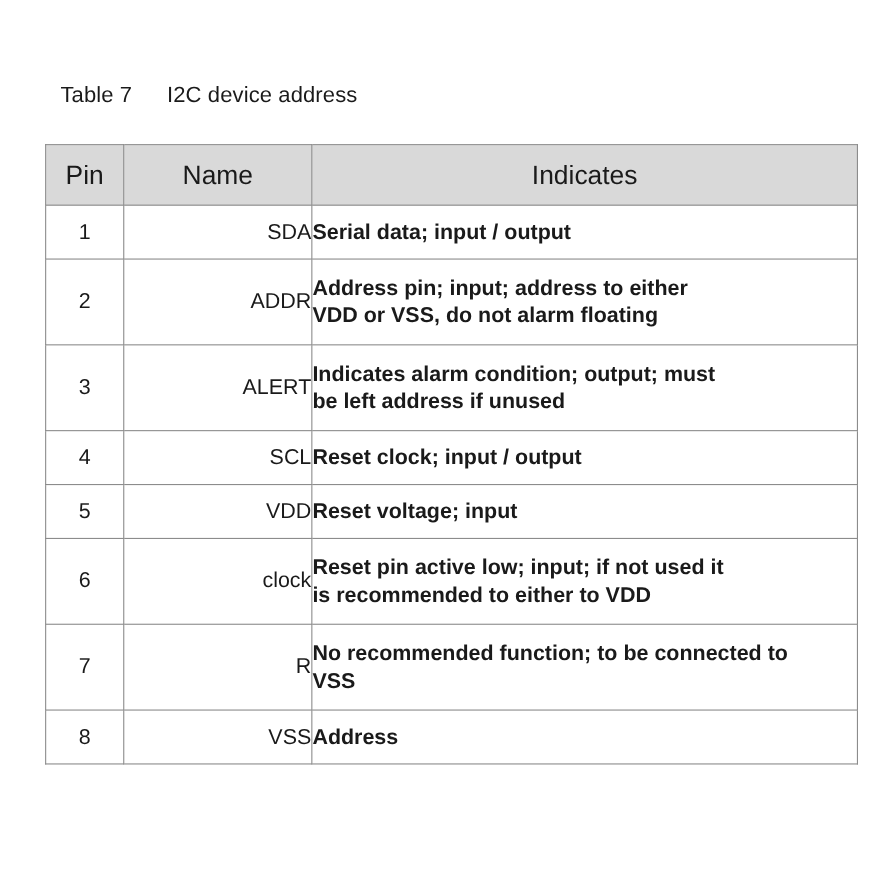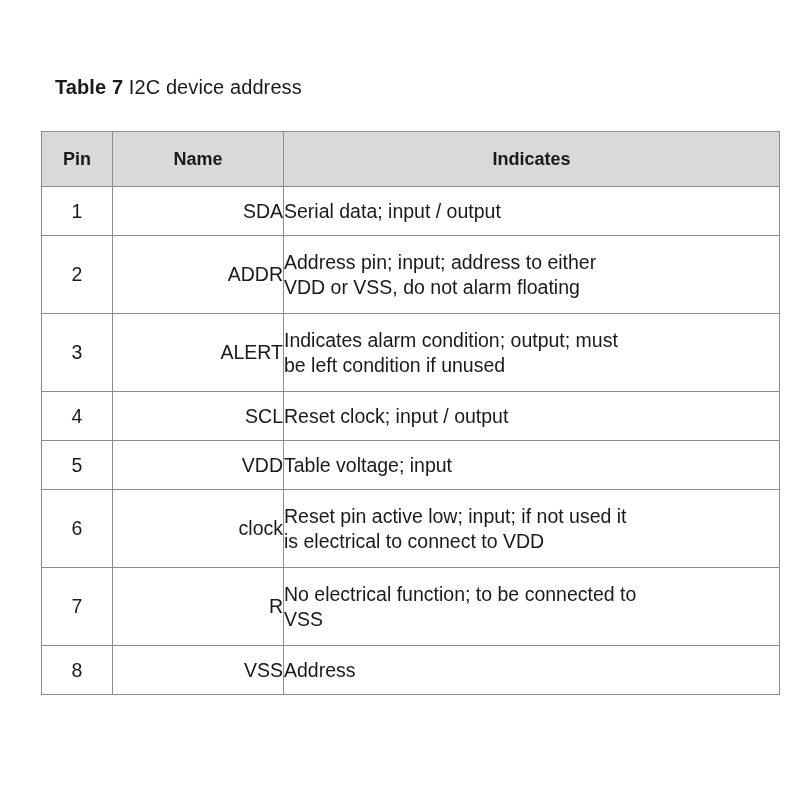--- a/index.html
+++ b/index.html
@@ -29,24 +29,25 @@
     position: absolute;
     left: 55px;
     top: 74px;
     font-size: 20px;
     line-height: 26px;
     white-space: nowrap;
     letter-spacing: 0.1px;
     color: #1a1a1a;
   }
   .caption-label {
-    font-weight: bold;
+    font-weight: normal;
   }
   .caption-text {
     font-weight: normal;
+    margin-left: 26px;
   }
 
   
   .table-wrap {
     position: absolute;
     left: 41px;
     top: 131px;
     width: 738px;
   }
   table.pin-table {
@@ -66,38 +67,39 @@
     line-height: 25px;
     color: #1a1a1a;
     vertical-align: middle;
     padding: 0;
   }
 
   
   table.pin-table thead th {
     background: #d9d9d9;
     text-align: center;
-    font-weight: bold;
-    font-size: 18px;
+    font-weight: normal;
+    font-size: 24px;
     height: 54px;
     padding: 0 10px;
   }
 
   
   td.cell-pin {
     text-align: center;
     padding: 4px 2px;
   }
   td.cell-name {
     text-align: right;
     padding: 4px 4px;
   }
   td.cell-comment {
     text-align: left;
     padding: 4px 6px 4px 7px;
+    font-weight: bold;
   }
   td.cell-comment .comment-line {
     display: block;
     white-space: nowrap;
   }
 
   
   tr.r-h1 td { height: 48px; }
   tr.r-h2 td { height: 77px; }
 </style>
@@ -138,50 +140,50 @@
             <td class="cell-comment">
               <span class="comment-line">Address pin; input; address to either</span>
               <span class="comment-line">VDD or VSS, do not alarm floating</span>
             </td>
           </tr>
           <tr class="r-h2">
             <td class="cell-pin">3</td>
             <td class="cell-name">ALERT</td>
             <td class="cell-comment">
               <span class="comment-line">Indicates alarm condition; output; must</span>
-              <span class="comment-line">be left condition if unused</span>
+              <span class="comment-line">be left address if unused</span>
             </td>
           </tr>
           <tr class="r-h1">
             <td class="cell-pin">4</td>
             <td class="cell-name">SCL</td>
             <td class="cell-comment">
               <span class="comment-line">Reset clock; input / output</span>
             </td>
           </tr>
           <tr class="r-h1">
             <td class="cell-pin">5</td>
             <td class="cell-name">VDD</td>
             <td class="cell-comment">
-              <span class="comment-line">Table voltage; input</span>
+              <span class="comment-line">Reset voltage; input</span>
             </td>
           </tr>
           <tr class="r-h2">
             <td class="cell-pin">6</td>
             <td class="cell-name">clock</td>
             <td class="cell-comment">
               <span class="comment-line">Reset pin active low; input; if not used it</span>
-              <span class="comment-line">is electrical to connect to VDD</span>
+              <span class="comment-line">is recommended to either to VDD</span>
             </td>
           </tr>
           <tr class="r-h2">
             <td class="cell-pin">7</td>
             <td class="cell-name">R</td>
             <td class="cell-comment">
-              <span class="comment-line">No electrical function; to be connected to</span>
+              <span class="comment-line">No recommended function; to be connected to</span>
               <span class="comment-line">VSS</span>
             </td>
           </tr>
           <tr class="r-h1">
             <td class="cell-pin">8</td>
             <td class="cell-name">VSS</td>
             <td class="cell-comment">
               <span class="comment-line">Address</span>
             </td>
           </tr>

